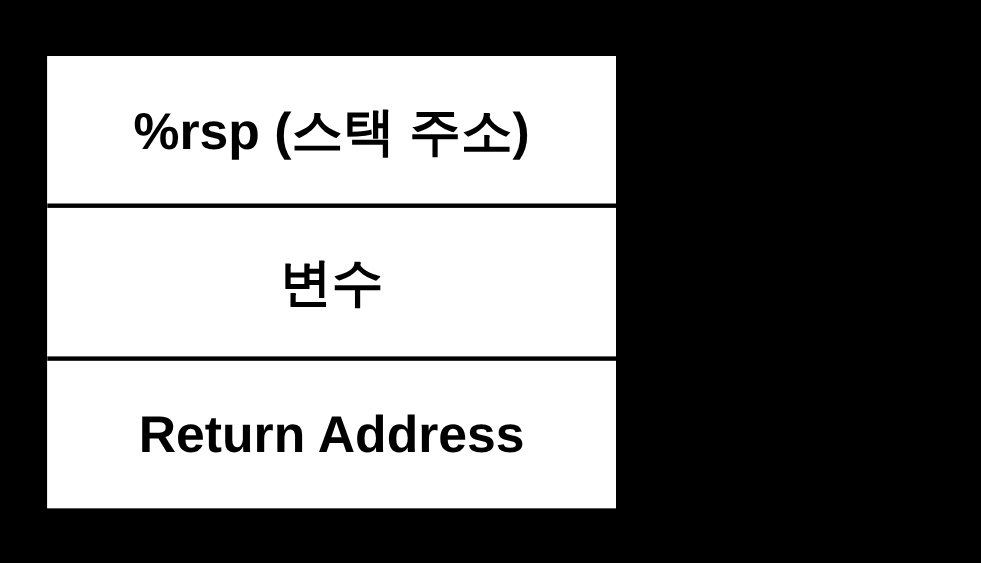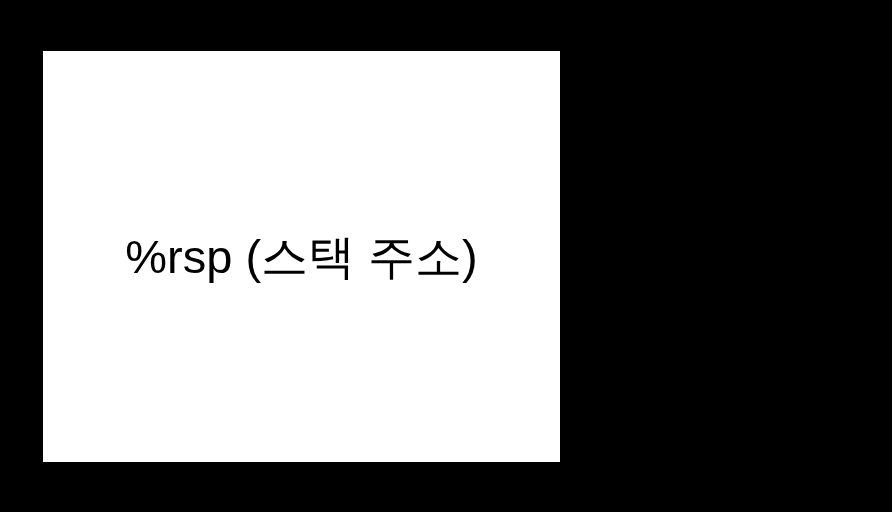--- a/index.html
+++ b/index.html
@@ -35,22 +35,29 @@
   }
   .stack-row + .stack-row {
     border-top: 4px solid #000000;
   }
   .stack-row-label {
     color: #000000;
     font-size: 47px;
     line-height: 1;
     white-space: nowrap;
     text-align: center;
+    font-weight: bold;
   }
 </style>
 </head>
 <body>
 
 <div class="stack-table">
   <div class="stack-row">
     <span class="stack-row-label">%rsp (스택 주소)</span>
   </div>
+  <div class="stack-row">
+    <span class="stack-row-label">변수</span>
+  </div>
+  <div class="stack-row">
+    <span class="stack-row-label">Return Address</span>
+  </div>
 </div>
 
 </body></html>

